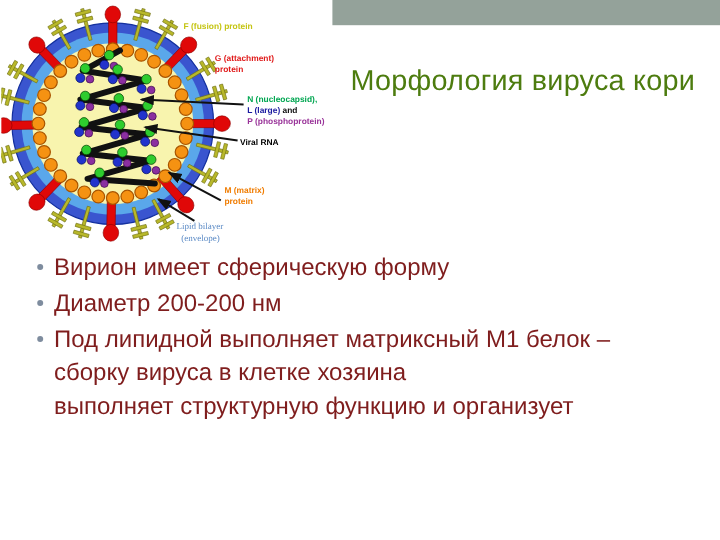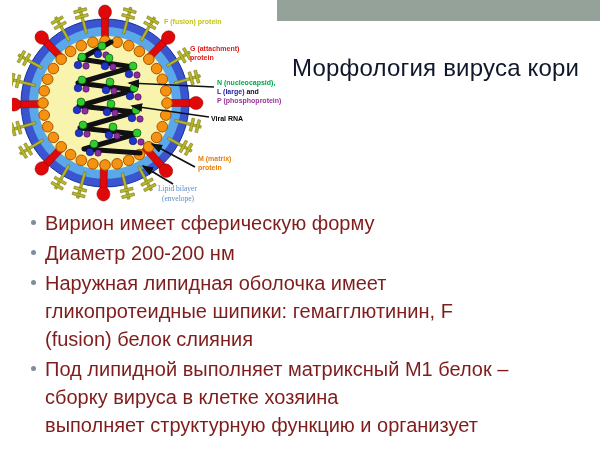--- a/index.html
+++ b/index.html
@@ -1,36 +1,36 @@
 <!DOCTYPE html>
 <html><head>
 <meta charset="utf-8">
 <style>
   html,body{margin:0;padding:0;background:#fff;}
   .slide{position:relative;width:600px;height:450px;background:#ffffff;overflow:hidden;
          font-family:"Liberation Sans",sans-serif;}
   .top-bar{position:absolute;left:277px;top:0;width:323px;height:21px;background:#94a29a;}
   .page-title{position:absolute;left:292px;top:54px;font-size:24px;color:#c0504d;
               white-space:nowrap;letter-spacing:0.2px;}
-  .diagram{position:absolute;left:12px;top:0;width:280px;height:212px;overflow:hidden;text-align:center;}
+  .diagram{position:absolute;left:1px;top:0;width:280px;height:212px;overflow:hidden;text-align:center;}
   .bullets{position:absolute;left:30px;top:209px;width:560px;color:#7f1d1d;font-size:20px;line-height:28px;}
   .bullet{display:flex;margin-bottom:2px;}
   .dot{flex:0 0 auto;width:5px;height:5px;border-radius:50%;background:#7e8c9e;margin:11px 9px 0 1px;}
   .lines{flex:1 1 auto;}
   svg text{font-family:"Liberation Sans",sans-serif;}
   .lbl-serif{font-family:"Liberation Serif",serif;}
 </style>
 </head>
 <body>
 
 <div class="slide">
 
   <div class="top-bar" style="background: rgb(148, 162, 154);"></div>
 
-  <div class="page-title" style="color: #0f172a; text-align: center;">Морфология вируса кори</div>
+  <div class="page-title" style="color: #4d7c0f; text-align: center;">Морфология вируса кори</div>
 
   <div class="diagram">
     <svg id="virus" width="280" height="212" viewBox="0 0 280 212">
       <defs>
         <marker id="ah" markerWidth="7" markerHeight="6" refX="6" refY="2.5" orient="auto">
           <path d="M0,0 L7,2.5 L0,5 z" fill="#111"></path>
         </marker>
       </defs>
 
       <g>
@@ -262,28 +262,20 @@
     </div>
     <div class="bullet">
       <span class="dot"></span>
       <div class="lines">
         <div>Диаметр 200-200 нм</div>
       </div>
     </div>
     <div class="bullet">
       <span class="dot"></span>
       <div class="lines">
-        <div>Наружная липидная оболочка имеет</div>
-        <div>гликопротеидные шипики: гемагглютинин, F</div>
-        <div>(fusion) белок слияния</div>
-      </div>
-    </div>
-    <div class="bullet">
-      <span class="dot"></span>
-      <div class="lines">
         <div>Под липидной выполняет матриксный М1 белок –</div>
         <div>сборку вируса в клетке хозяина</div>
         <div>выполняет структурную функцию и организует</div>
       </div>
     </div>
   </div>
 
 </div>
 
 </body></html>

